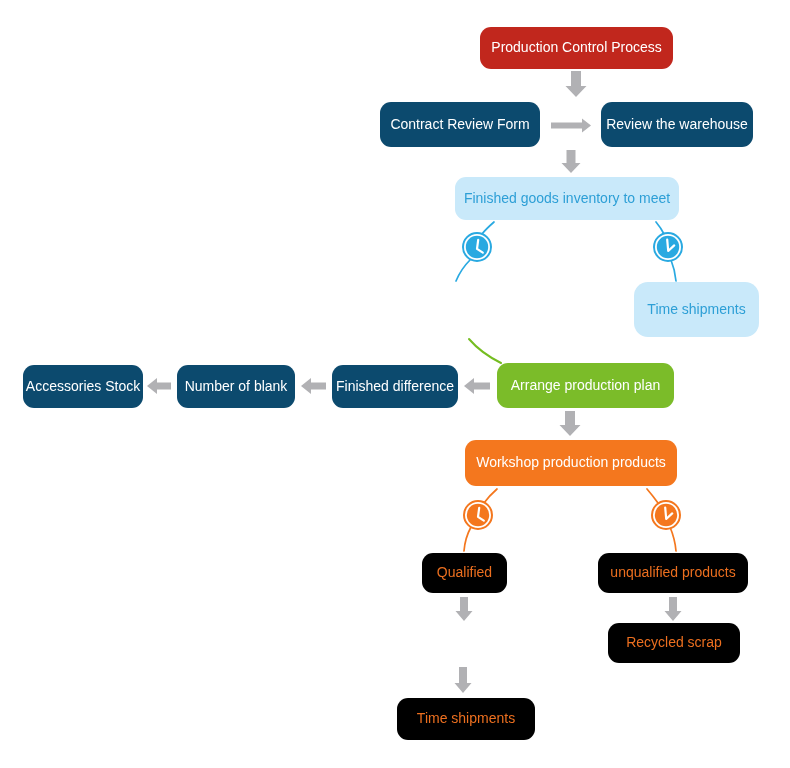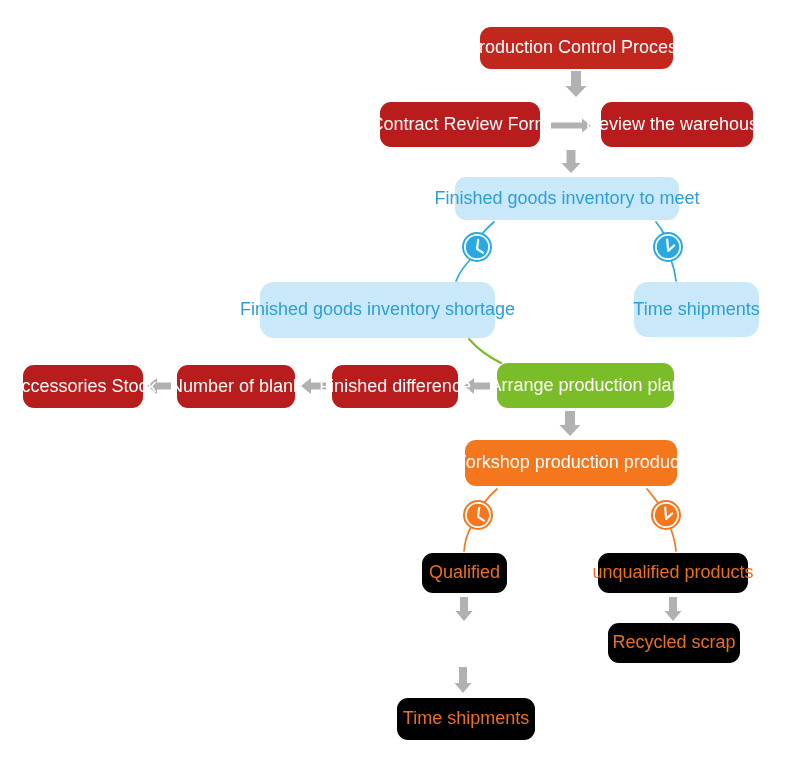--- a/index.html
+++ b/index.html
@@ -5,25 +5,25 @@
   html,body{margin:0;padding:0;}
   body{
     width:790px;height:768px;background:#ffffff;
     font-family:"Liberation Sans", sans-serif;
     position:relative;overflow:hidden;
   }
   .canvas{position:absolute;left:0;top:0;width:790px;height:768px;}
   svg.overlay{position:absolute;left:0;top:0;pointer-events:none;}
   .node{
     position:absolute;display:flex;align-items:center;justify-content:center;
-    border-radius:11px;font-size:18px;line-height:1.1;color:#ffffff;
+    border-radius:11px;font-size:14px;line-height:1.1;color:#ffffff;
     text-align:right;white-space:nowrap;box-sizing:border-box;padding:2px 13px;
   }
   .c-red{background:#c1271d;}
-  .c-blue{background:#b91c1c;}
+  .c-blue{background:#0c4a6e;}
   .c-lblue{background:#c9e9fa;color:#2d9fd6;}
   .c-green{background:#7bbc29;}
   .c-orange{background:#f4771e;}
   .c-lorange{background:#000000;color:#ec6f1f;}
   .r14{border-radius:14px;}
 
   
   .n-pcp{left:480px;top:27px;width:193px;height:42px;}
   .n-crf{left:380px;top:102px;width:160px;height:45px;}
   .n-rtc{left:601px;top:102px;width:152px;height:45px;}
@@ -101,21 +101,20 @@
   </svg>
 
   <div class="node c-red n-pcp">Production Control Process</div>
 
   <div class="node c-blue n-crf">Contract Review Form</div>
 
   <div class="node c-blue n-rtc">Review the warehouse</div>
 
   <div class="node c-lblue n-fgim">Finished goods inventory to meet</div>
 
-  <div class="node c-lblue r14 n-fgis">Finished goods inventory shortage</div>
 
   <div class="node c-lblue r14 n-tst">Time shipments</div>
 
   <div class="node c-blue n-acc">Accessories Stock</div>
 
   <div class="node c-blue n-nob">Number of blank</div>
 
   <div class="node c-blue n-fd">Finished difference</div>
 
   <div class="node c-green n-app">Arrange production plan</div>

